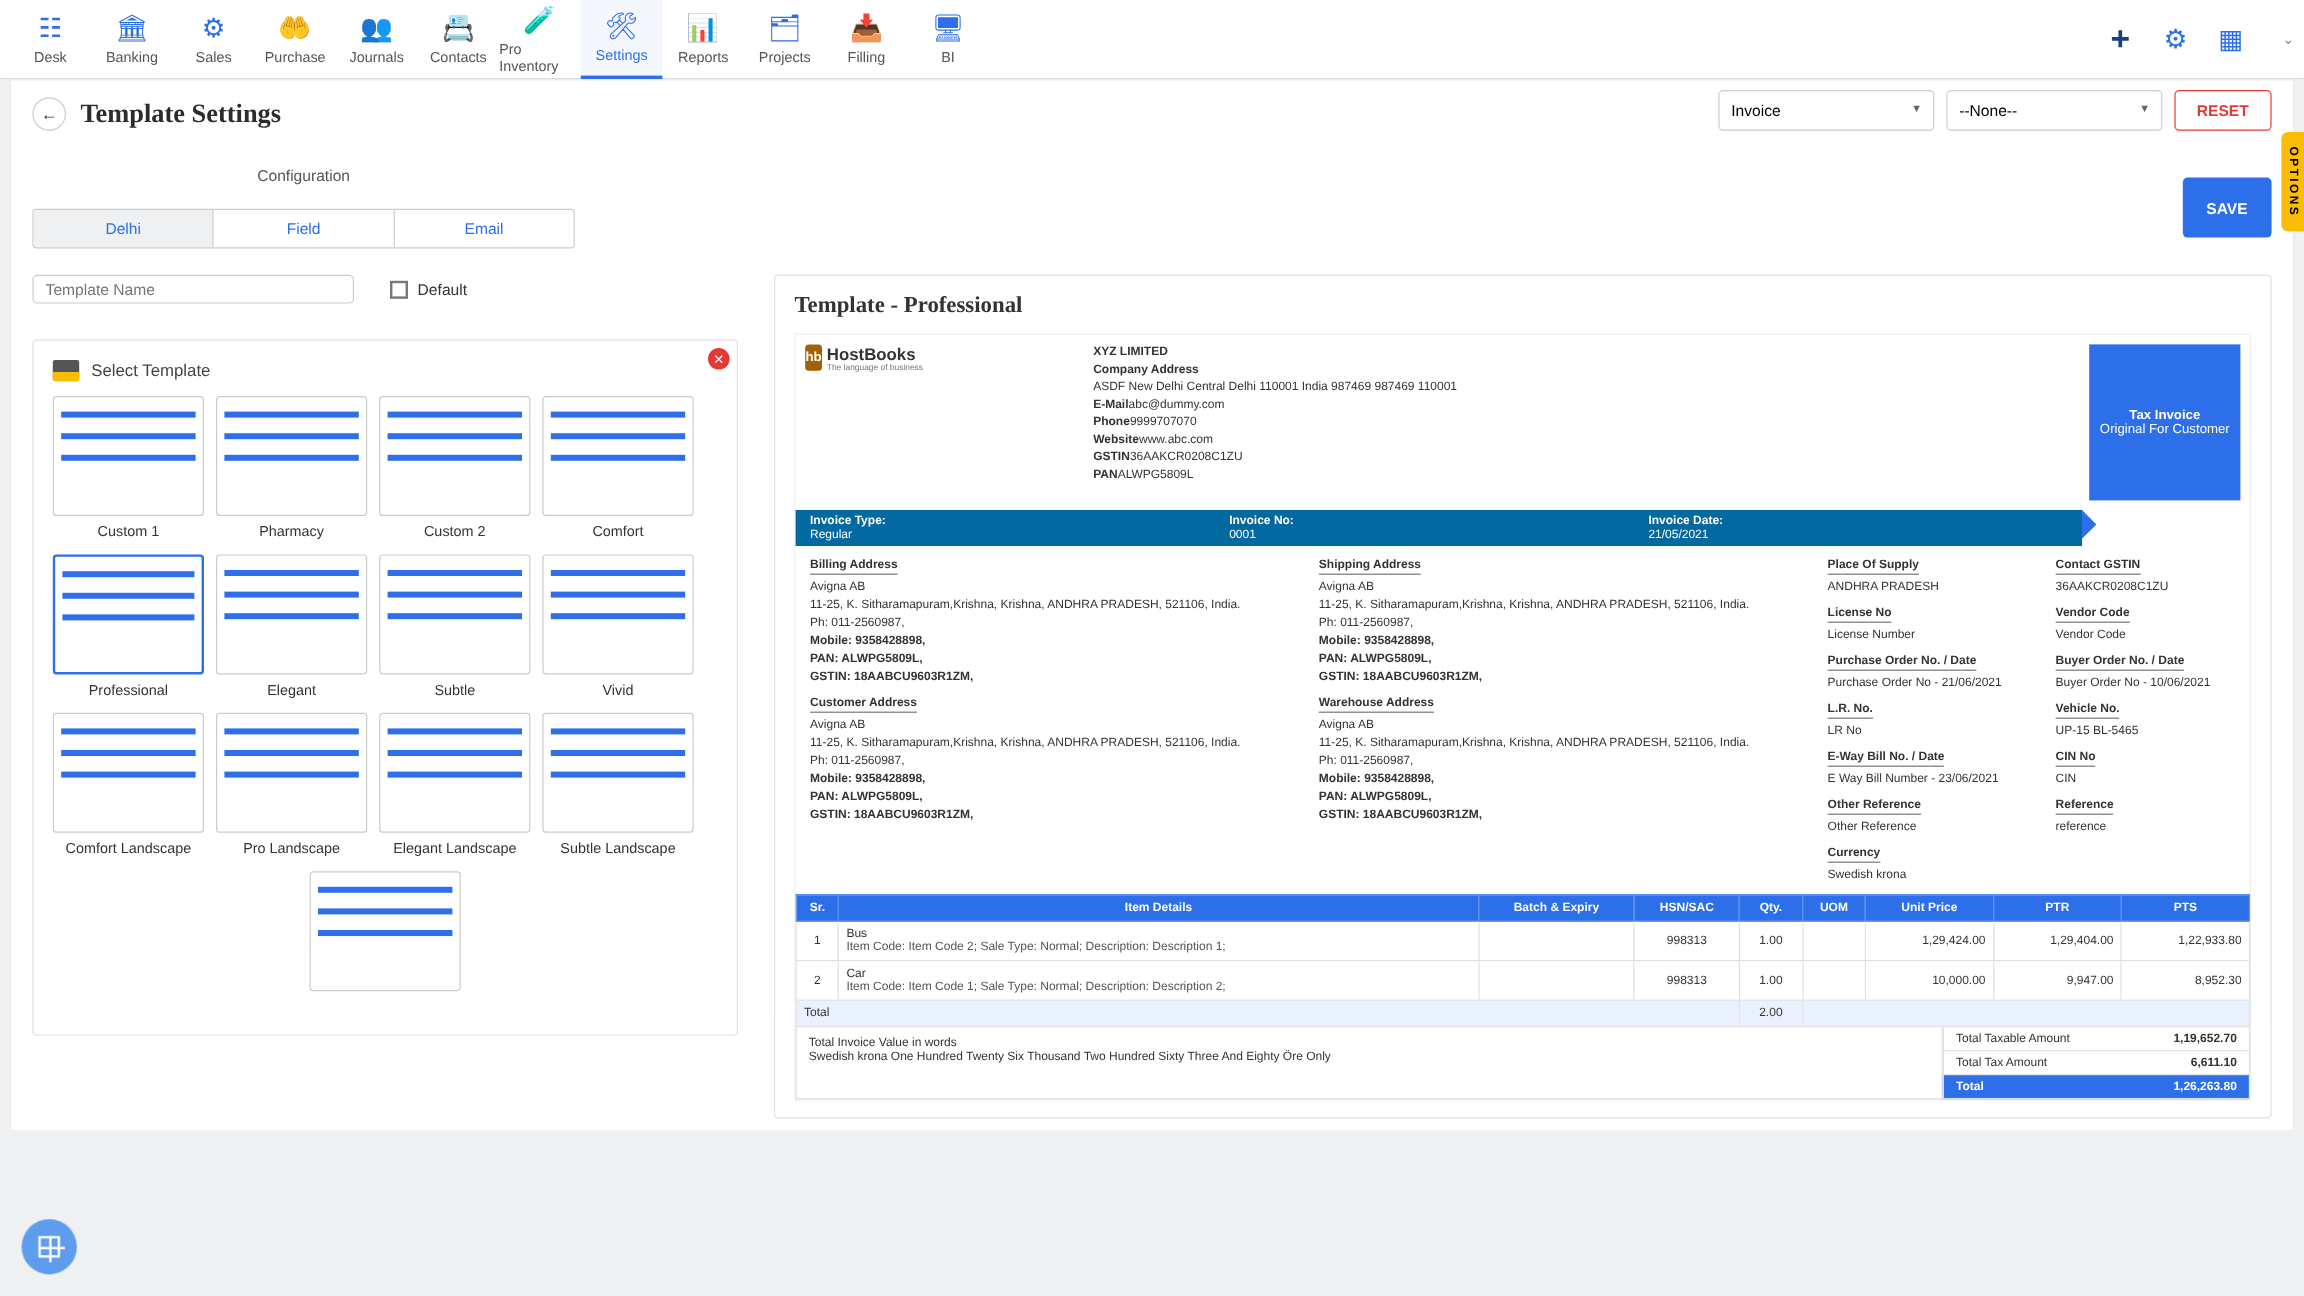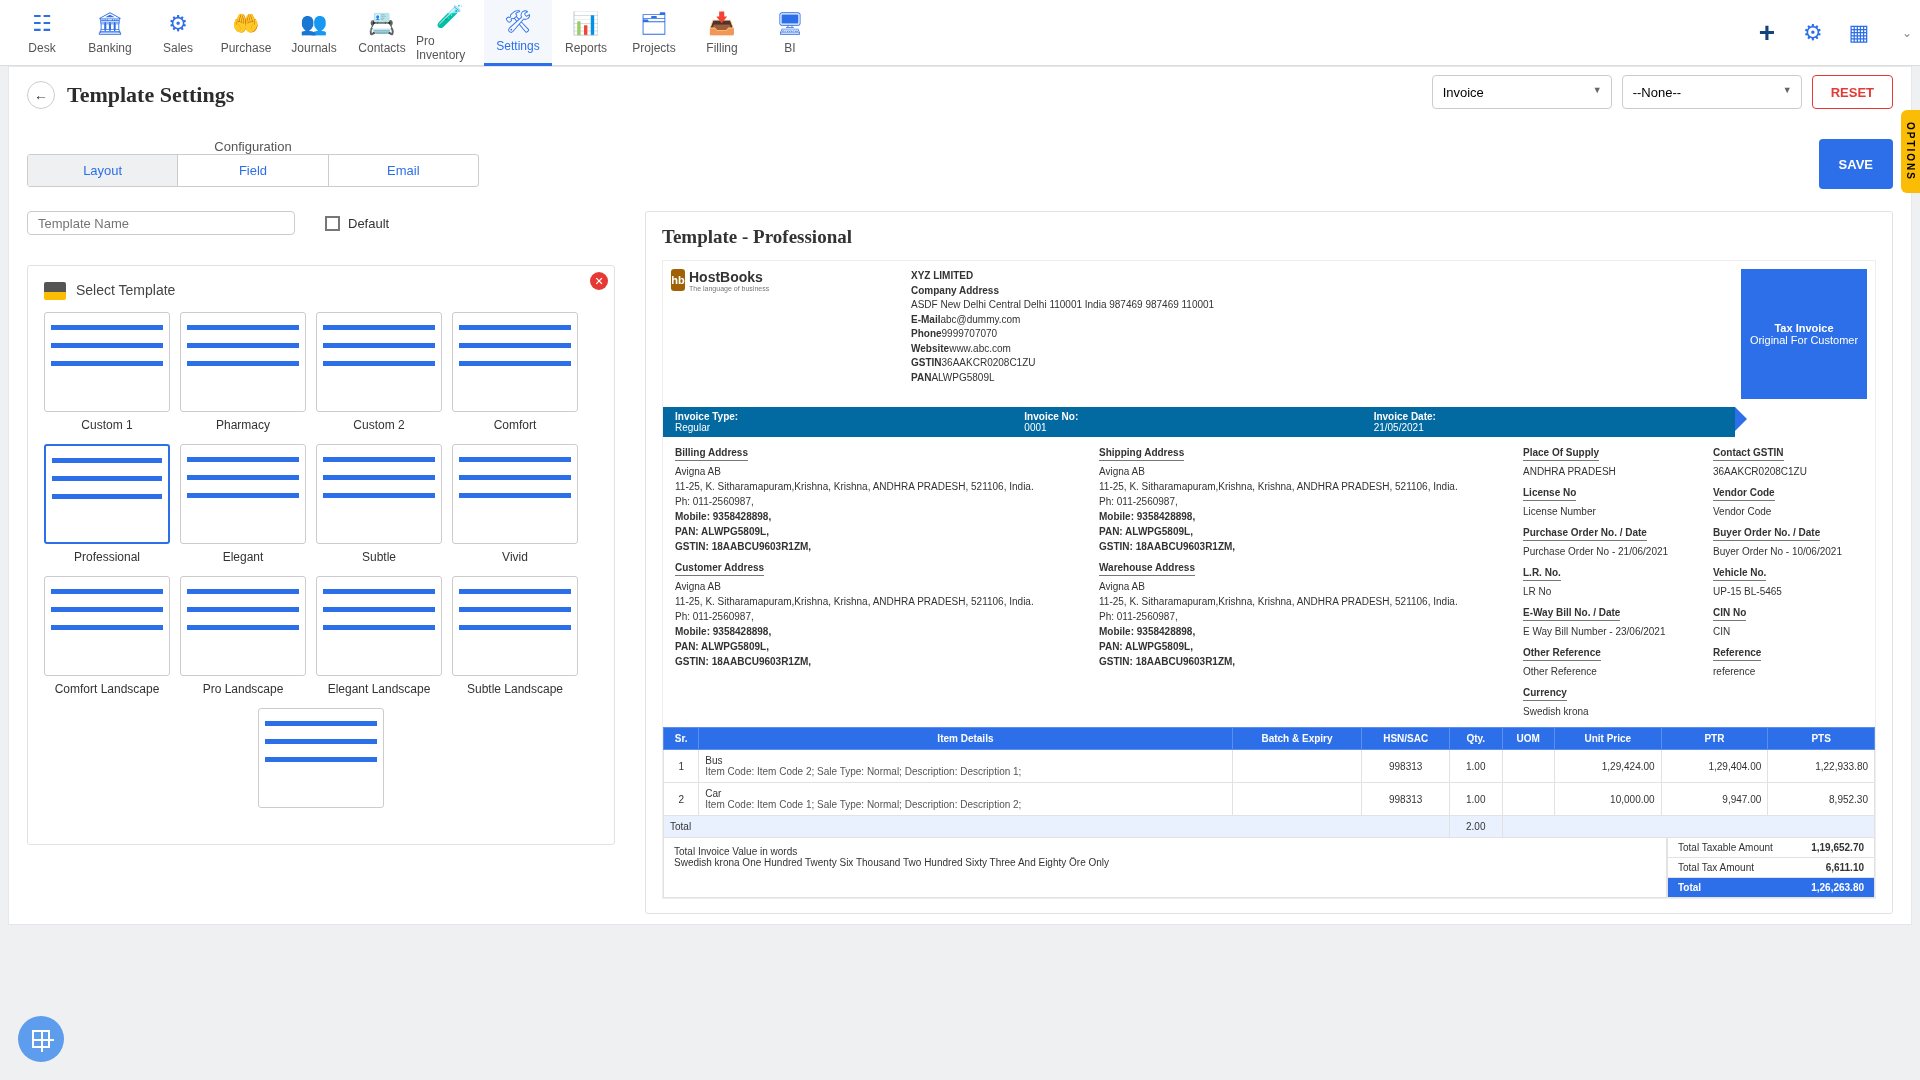--- a/index.html
+++ b/index.html
@@ -15,21 +15,21 @@
 .pagehead{display:flex;align-items:center}
 .backbtn{width:28px;height:28px;border:1px solid #ccc;border-radius:50%;display:flex;align-items:center;justify-content:center;margin-right:12px;cursor:pointer;font-size:14px}
 .pagehead h1{font-size:22px;font-weight:bold;color:#2c2c2c;font-family:Georgia,serif}
 .drow{position:absolute;right:18px;top:8px;display:flex;gap:10px}
 .dsel{width:180px;height:34px;border:1px solid #ccc;border-radius:4px;padding:0 28px 0 10px;background:#fff;font-size:13px;appearance:none;position:relative}
 .dwrap{position:relative}
 .dwrap::after{content:"▼";position:absolute;right:10px;top:10px;font-size:9px;color:#666;pointer-events:none}
 .resetbtn{height:34px;padding:0 18px;border:1px solid #e53935;color:#e53935;background:#fff;border-radius:4px;font-weight:bold;font-size:13px;cursor:pointer}
 .conf{display:flex;align-items:flex-start;margin-top:30px;gap:20px}
 .cblock{flex:0 0 auto}
-.ctitle{text-align:center;font-size:13px;color:#555;margin-bottom:0}
+.ctitle{text-align:center;font-size:13px;color:#555;margin-bottom:20px}
 .tabs3{display:flex;border:1px solid #ccc;border-radius:3px;overflow:hidden;width:452px}
 .tabs3 div{flex:1;text-align:center;padding:8px 0;font-size:13px;color:#2d6fe8;cursor:pointer}
 .tabs3 .sel{background:#eef0f2}
 .tabs3 div+div{border-left:1px solid #ccc}
 .savebtn{height:50px;padding:0 20px;background:#2d6fe8;color:#fff;border:none;border-radius:4px;font-weight:bold;font-size:13px;cursor:pointer;margin-left:auto;align-self:center}
 .body2{display:flex;gap:30px;margin-top:22px;padding-bottom:10px}
 .left{flex:0 0 588px}
 .row1{display:flex;align-items:center;gap:30px}
 .tname{width:268px;height:24px;border:1px solid #ccc;border-radius:4px;padding:0 10px;font-size:13px}
 .chk{display:flex;align-items:center;font-size:13px;color:#333}
@@ -66,21 +66,21 @@
 .icol h4{font-size:10px;font-weight:bold;border-bottom:1px solid #777;display:inline-block;margin-bottom:3px}
 .sep{height:6px}
 table.items{width:100%;border-collapse:collapse;font-size:10px}
 .items th{background:#2d6fe8;color:#fff;padding:5px 4px;font-weight:bold;border:1px solid #5a8ef0}
 .items td{padding:5px 6px;border:1px solid #e2e2e2}
 .items .rnum{text-align:right}
 .items .cnum{text-align:center}
 .trow td{background:#eaf1fe}
 .foot{display:flex;font-size:10px}
 .fleft{flex:1;padding:8px 10px;border:1px solid #e2e2e2;border-top:none}
-.fright{width:208px}
+.fright{width:256px}
 .fline{display:flex;justify-content:space-between;padding:4px 10px;border:1px solid #e2e2e2;border-top:none}
 .fline.tot{background:#2d6fe8;color:#fff;font-weight:bold}
 .options{position:fixed;right:0;top:110px;writing-mode:vertical-rl;background:#fbbc05;color:#000;padding:12px 4px;font-size:10px;font-weight:bold;letter-spacing:2px;border-radius:6px 0 0 6px;cursor:pointer}
 .fab{position:fixed;left:18px;bottom:18px;width:46px;height:46px;background:#5e9ced;border-radius:50%;display:flex;align-items:center;justify-content:center;color:#fff;cursor:pointer}
 .gbox{width:18px;height:18px;border:2px solid #fff;position:relative}
 .gbox::before,.gbox::after{content:"";position:absolute;background:#fff}
 .gbox::before{left:7px;top:-2px;width:2px;height:22px}
 .gbox::after{top:7px;left:-2px;height:2px;width:22px}
 .caret{font-size:12px;color:#888;margin-left:20px;cursor:pointer}
 </style>
@@ -151,21 +151,21 @@
   </div>
   <div class="pagehead">
     <div class="backbtn">←</div>
     <h1>Template Settings</h1>
   </div>
 
   <div class="conf">
     <div class="cblock">
       <div class="ctitle">Configuration</div>
       <div class="tabs3">
-        <div class="sel">Layout</div>
+        <div class="sel">Delhi</div>
         <div>Field</div>
         <div>Email</div>
       </div>
     </div>
     <button class="savebtn">SAVE</button>
   </div>
 
   <div class="body2">
     <div class="left">
       <div class="row1">

